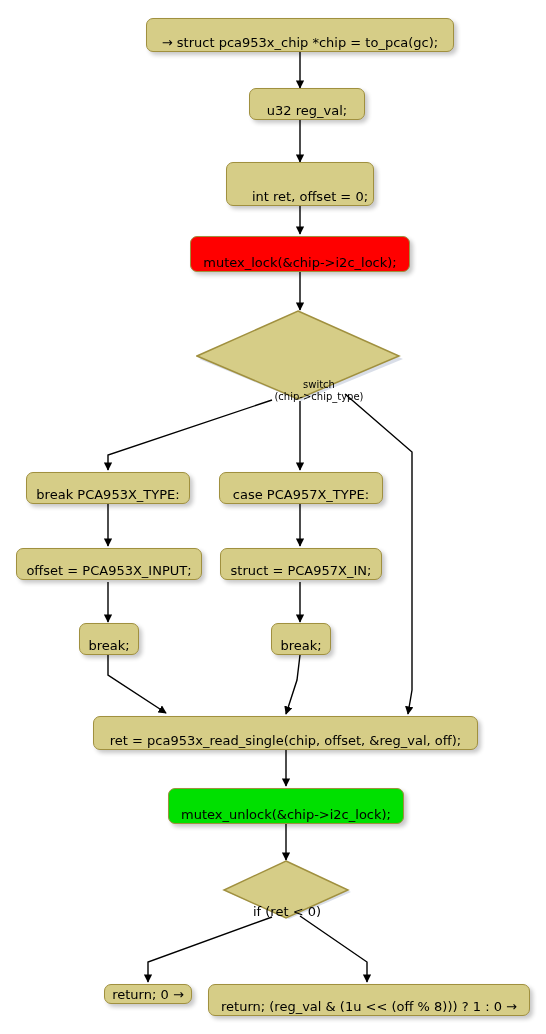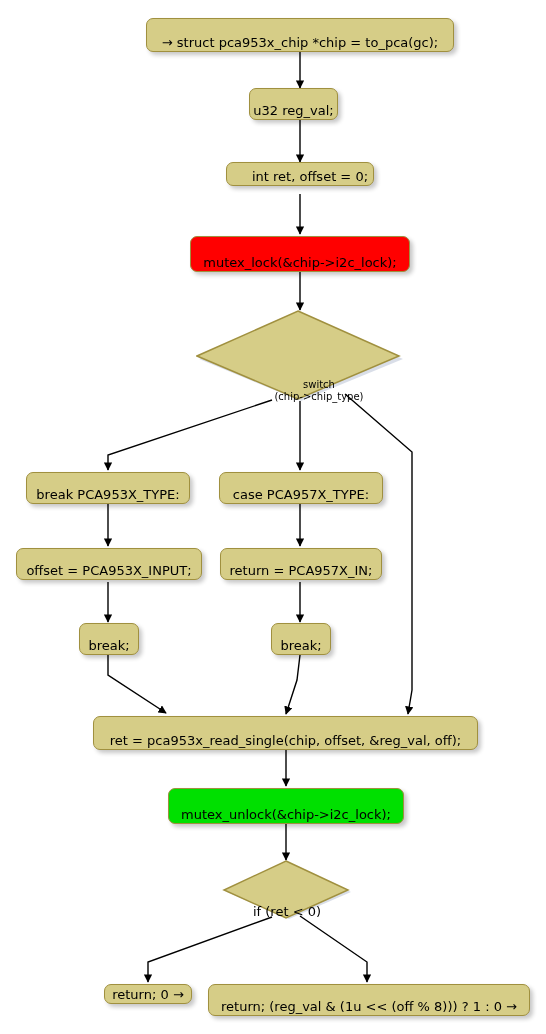--- a/index.html
+++ b/index.html
@@ -116,25 +116,25 @@
       <path d="M 272 917 L 148 962 L 148 982"></path>
 
       <path d="M 300 916 L 367 962 L 367 982"></path>
     </g>
   </svg>
 
   <div class="node box" style="left:146px; top:18px; width:308px; height:34px;">
     <span class="label">→ struct pca953x_chip *chip = to_pca(gc);</span>
   </div>
 
-  <div class="node box" style="left:249px; top:88px; width:89px; height:32px;">
+  <div class="node box" style="left:249px; top:88px; width:116px; height:32px;">
     <span class="label">u32 reg_val;</span>
   </div>
 
-  <div class="node box" style="left:226px; top:162px; width:148px; height:24px;padding-left:20px;">
+  <div class="node box" style="left:226px; top:162px; width:148px; height:44px;padding-left:20px;">
     <span class="label">int ret, offset = 0;</span>
   </div>
 
   <div class="node box red" style="left:190px; top:236px; width:220px; height:36px;">
     <span class="label">mutex_lock(&amp;chip-&gt;i2c_lock);</span>
   </div>
 
   <div class="node diamond" style="left:196px; top:310px; width:208px; height:92px;">
     <svg class="diamond-shape" viewBox="0 0 208 92" preserveAspectRatio="none">
       <polygon points="105,5 207,49 105,91 3,49" fill="#b9c2d6" opacity="0.55"></polygon>
@@ -150,21 +150,21 @@
 
   <div class="node box" style="left:219px; top:472px; width:164px; height:32px;">
     <span class="label">case PCA957X_TYPE:</span>
   </div>
 
   <div class="node box" style="left:16px; top:548px; width:186px; height:32px;">
     <span class="label">offset = PCA953X_INPUT;</span>
   </div>
 
   <div class="node box" style="left:220px; top:548px; width:162px; height:32px;">
-    <span class="label">return = PCA957X_IN;</span>
+    <span class="label">struct = PCA957X_IN;</span>
   </div>
 
   <div class="node box" style="left:79px; top:623px; width:60px; height:32px;">
     <span class="label">break;</span>
   </div>
 
   <div class="node box" style="left:271px; top:623px; width:60px; height:32px;">
     <span class="label">break;</span>
   </div>
 

